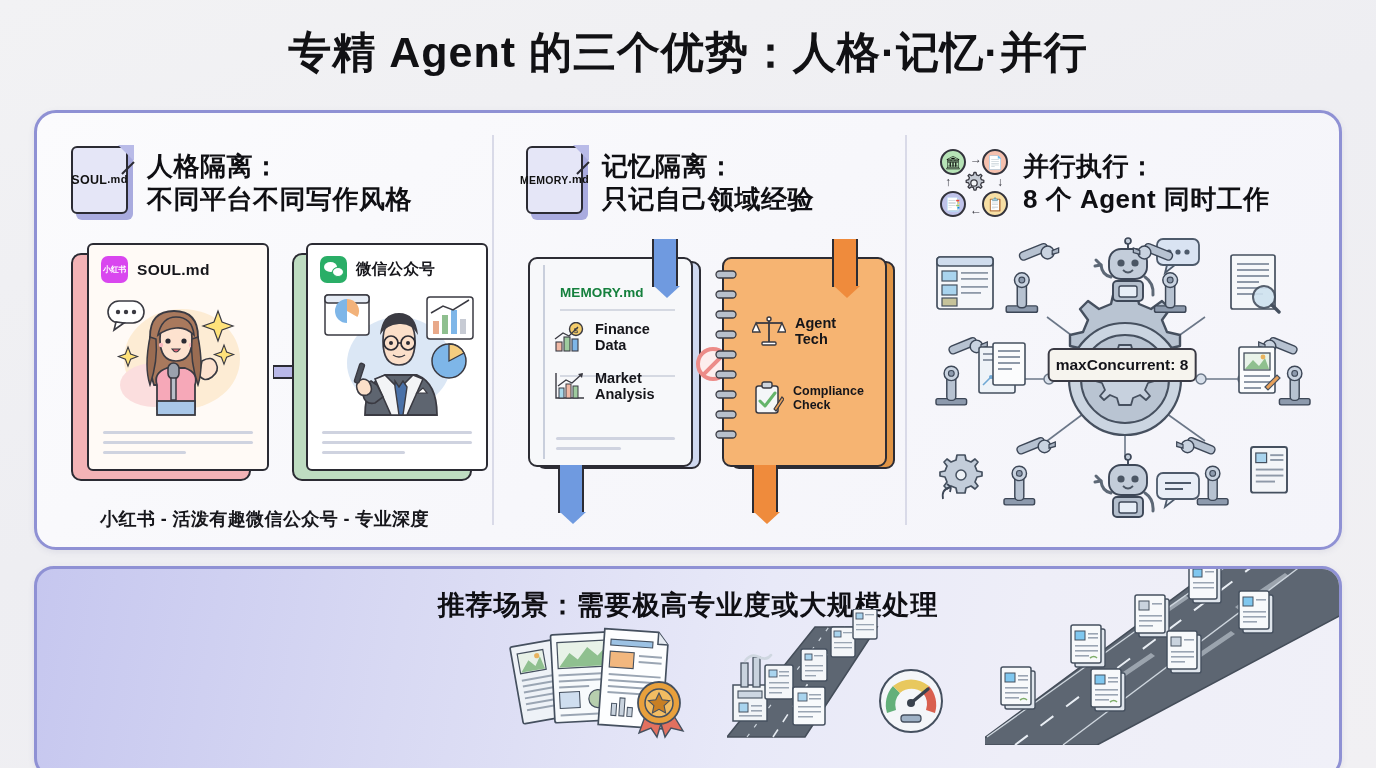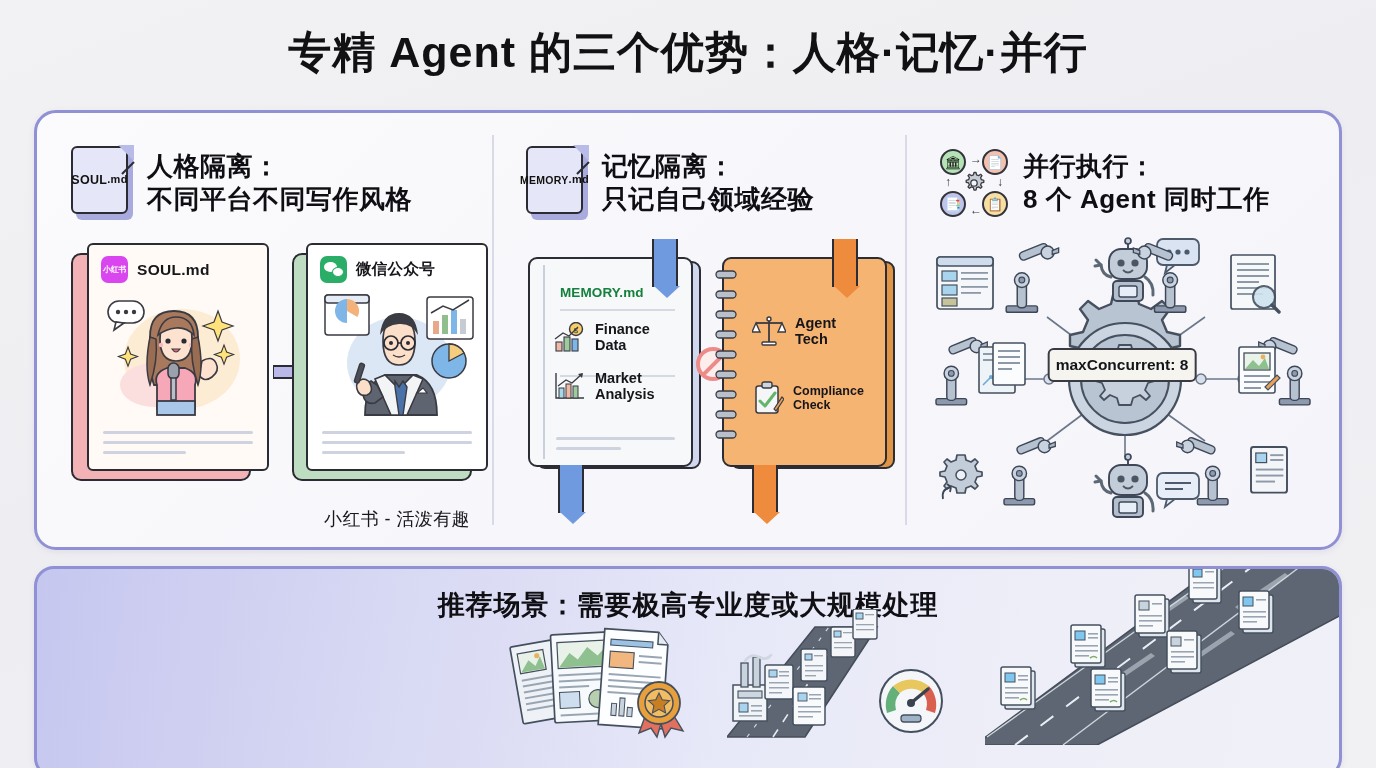--- a/index.html
+++ b/index.html
@@ -157,22 +157,22 @@
     display:block; height:3px; border-radius:2px; background:#cfd3e0; margin-bottom:7px;
   }
   .txt-lines i.short { width:55%; }
 
   .arrow-mid {
     position:absolute; left:222px; top:126px; width:48px; height:30px;
   }
 
   
   .c1-captions {
-    display:flex; justify-content:flex-end;
-    font-size:18px; font-weight:400; color:#17171c;
+    display:flex; justify-content:center;
+    font-size:18px; font-weight:700; color:#17171c;
     letter-spacing:.4px; padding:0 8px 6px;
   }
 
   
   .c2-art { position:relative; flex:1; }
   .book {
     position:absolute; border:2.4px solid #2c2c34; border-radius:9px;
   }
   .book-mem {
     left:22px; top:22px; width:165px; height:210px;
@@ -397,20 +397,21 @@
             <i></i>
               <i></i>
               <i class="short"></i>
           </div>
         </div>
       </div>
     </div>
 
     <div class="c1-captions">
       <span>小红书 - 活泼有趣</span>
+      <span>微信公众号 - 专业深度</span>
     </div>
   </div>
 
   <div class="col col-2">
 
     <div class="col-head">
       <div class="file-icon">
         <div class="shadow"></div>
         <div class="body"></div>
         <div class="fold"></div>

